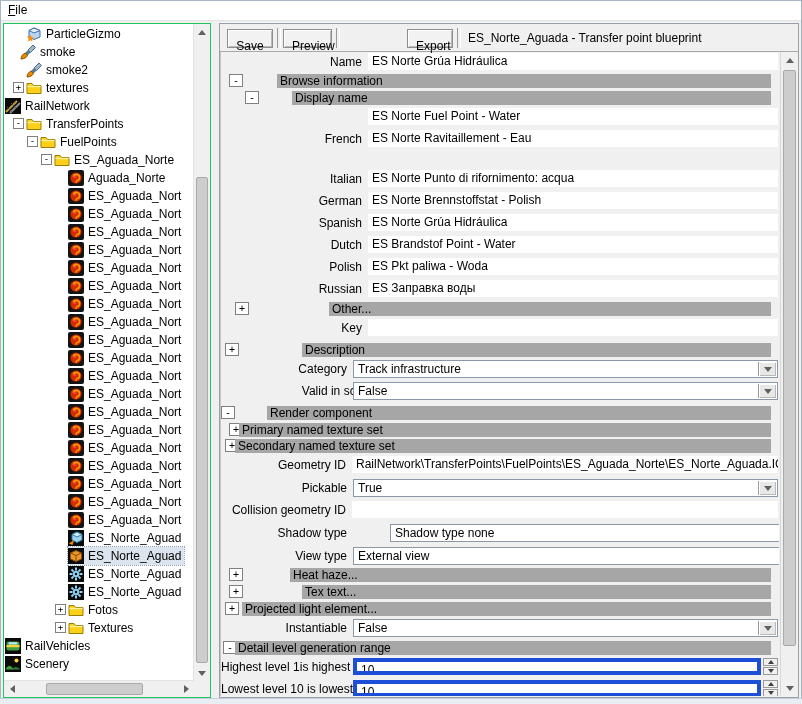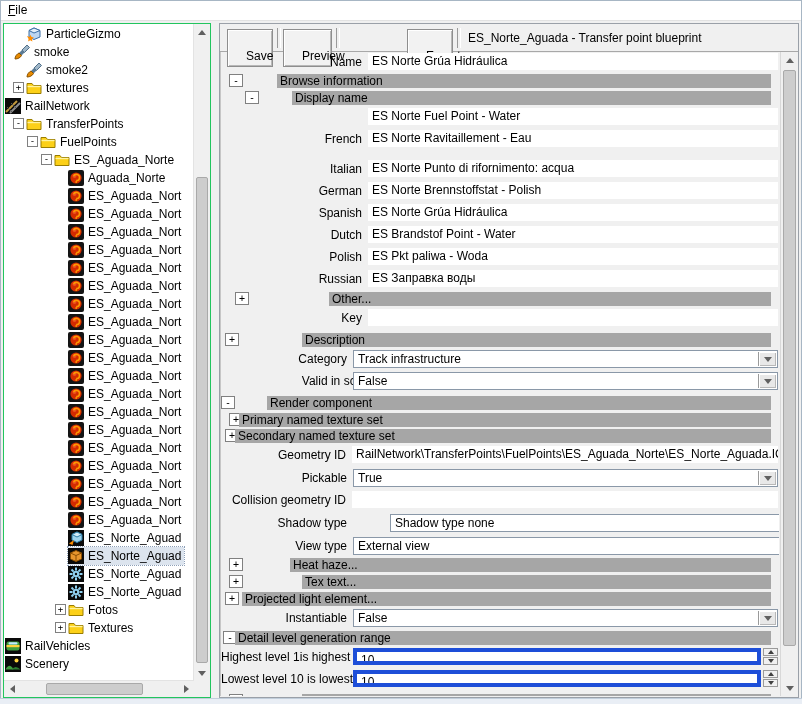--- a/index.html
+++ b/index.html
@@ -41,21 +41,21 @@
   .arr-right{border-top:4px solid transparent;border-bottom:4px solid transparent;border-left:5px solid #606060;}
   .hscroll{position:absolute;left:0;bottom:0;right:16px;height:16px;background:#f0f0f0;border-top:1px solid #e3e3e3;}
   .hsb-btn{position:absolute;top:0;bottom:0;width:16px;display:flex;align-items:center;justify-content:center;background:#f0f0f0;}
   .hsb-btn.left{left:0;} .hsb-btn.right{right:0;}
   .hsb-thumb{position:absolute;top:2px;bottom:2px;left:42px;width:95px;background:#cdcdcd;border:1px solid #a9a9a9;border-radius:2px;}
   .sb-corner{position:absolute;right:0;bottom:0;width:16px;height:16px;background:#f0f0f0;}
   
   .toolbar{position:absolute;left:0;top:0;right:0;height:27px;background:#f0f0f0;border-bottom:1px solid #a8a8a8;}
   .tb-btn{position:absolute;top:5px;height:19px;background:#f2f2f2;border:1px solid #8e8e8e;
           box-shadow:inset 1px 1px 0 #ffffff, inset -1px -1px 0 #b8b8b8;
-          font-family:inherit;font-size:12px;padding:18px;line-height:16px;}
+          font-family:inherit;font-size:12px;padding:8px;line-height:16px;}
   .tb-sep{position:absolute;top:4px;height:20px;width:2px;border-left:1px solid #9a9a9a;border-right:1px solid #ffffff;}
   .tb-title{position:absolute;top:7px;white-space:nowrap;}
   
   .form{position:absolute;left:0;top:28px;width:558px;bottom:1px;overflow:hidden;border-left:1px solid #c6c6c6;}
   .frow{position:relative;}
   .frow.r18{height:18px;}
   .frow.fhdr{height:14px;}
   .fhdr .exp-btn{top:0px;width:14px;height:13px;line-height:11px;font-size:10px;}
   .hbar{position:absolute;top:0;height:14px;background:#a6a6a6;right:8px;}
   .hbar-label{position:absolute;left:3px;top:0;line-height:14px;font-size:12px;color:#000;white-space:nowrap;}
@@ -87,21 +87,21 @@
       <div class="trow" style="padding-left: 22px;"><span class="hlwrap">
           <span class="ticon">
             <svg width="16" height="16" viewBox="0 0 16 16">
               <polygon points="8,2 14,4.5 14,11 8,13.5 3,11 3,4.5" fill="#bcd6f2" stroke="#3a6ea5"></polygon>
               <polygon points="8,2 14,4.5 8,7 3,4.5" fill="#e6f0fa" stroke="#3a6ea5"></polygon>
               <path d="M1 10l2.6 1 .9-2.3 1 2.4 2.4.5-2 1.5.5 2.4-2.2-1.3-2.1 1.4.5-2.6z" fill="#ff8c00"></path>
             </svg>
           </span>
           <span class="tlabel">ParticleGizmo</span>
         </span></div>
-      <div class="trow" style="padding-left: 10px;"><span class="hlwrap">
+      <div class="trow" style="padding-left: 16px;"><span class="hlwrap">
           <span class="ticon">
             <svg width="16" height="16" viewBox="0 0 16 16">
               <path d="M8 6l5-5 2.5 2.5-5 5z" fill="#9fb6c8" stroke="#51708a"></path>
               <path d="M5 9l3-3 2.5 2.5-3 3z" fill="#5a7a94"></path>
               <path d="M1 15c0-3 2-5 4-6l2.5 2.5C6.5 13.5 4 15 1 15z" fill="#e78a00" stroke="#8a5200"></path>
             </svg>
           </span>
           <span class="tlabel">smoke</span>
         </span></div>
       <div class="trow" style="padding-left: 22px;"><span class="hlwrap">
@@ -540,21 +540,21 @@
           <span class="hbar-label">Display name</span>
         </div>
       </div>
       <div class="frow r18" style="margin-top: 3px;">
         <div class="fval textv" style="left: 147px; width: 410px;">ES Norte Fuel Point - Water</div>
       </div>
       <div class="frow r18" style="margin-top: 4px;">
         <div class="flabel" style="width: 141px;">French</div>
         <div class="fval textv" style="left: 147px; width: 410px;">ES Norte Ravitaillement - Eau</div>
       </div>
-      <div class="frow r18" style="margin-top: 12px;">
+      <div class="frow r18" style="margin-top: 22px;">
         <div class="flabel" style="width: 141px;">Italian</div>
         <div class="fval textv" style="left: 147px; width: 410px;">ES Norte Punto di rifornimento: acqua</div>
       </div>
       <div class="frow r18" style="margin-top: 4px;">
         <div class="flabel" style="width: 141px;">German</div>
         <div class="fval textv" style="left: 147px; width: 410px;">ES Norte Brennstoffstat - Polish</div>
       </div>
       <div class="frow r18" style="margin-top: 4px;">
         <div class="flabel" style="width: 141px;">Spanish</div>
         <div class="fval textv" style="left: 147px; width: 410px;">ES Norte Grúa Hidráulica</div>

